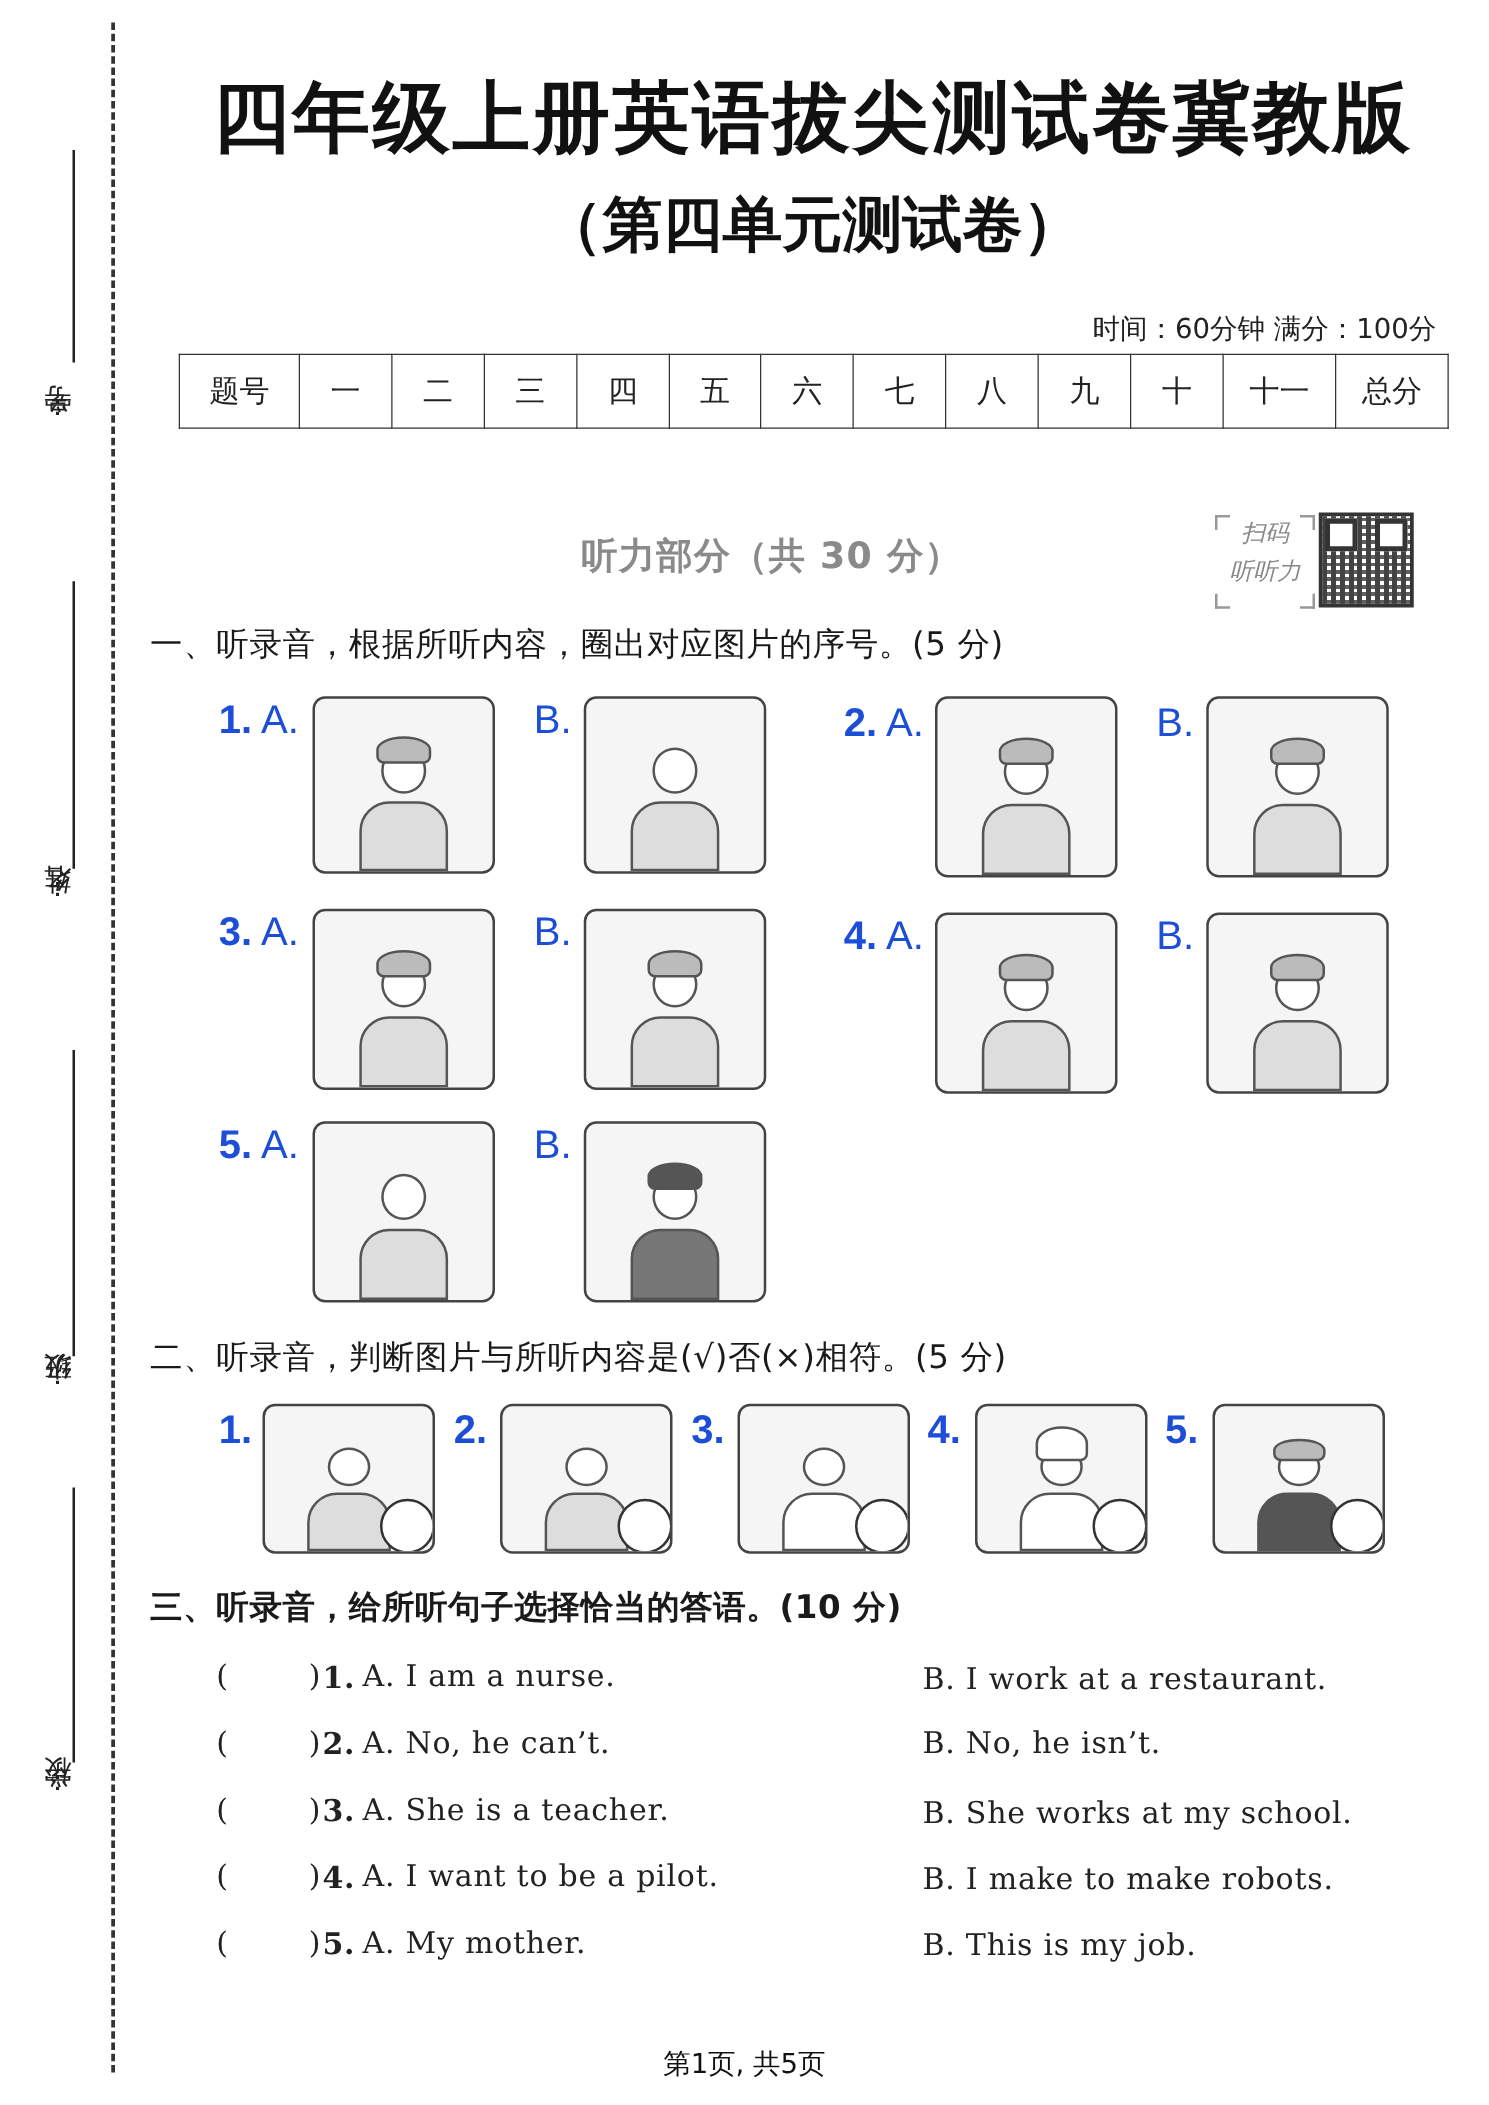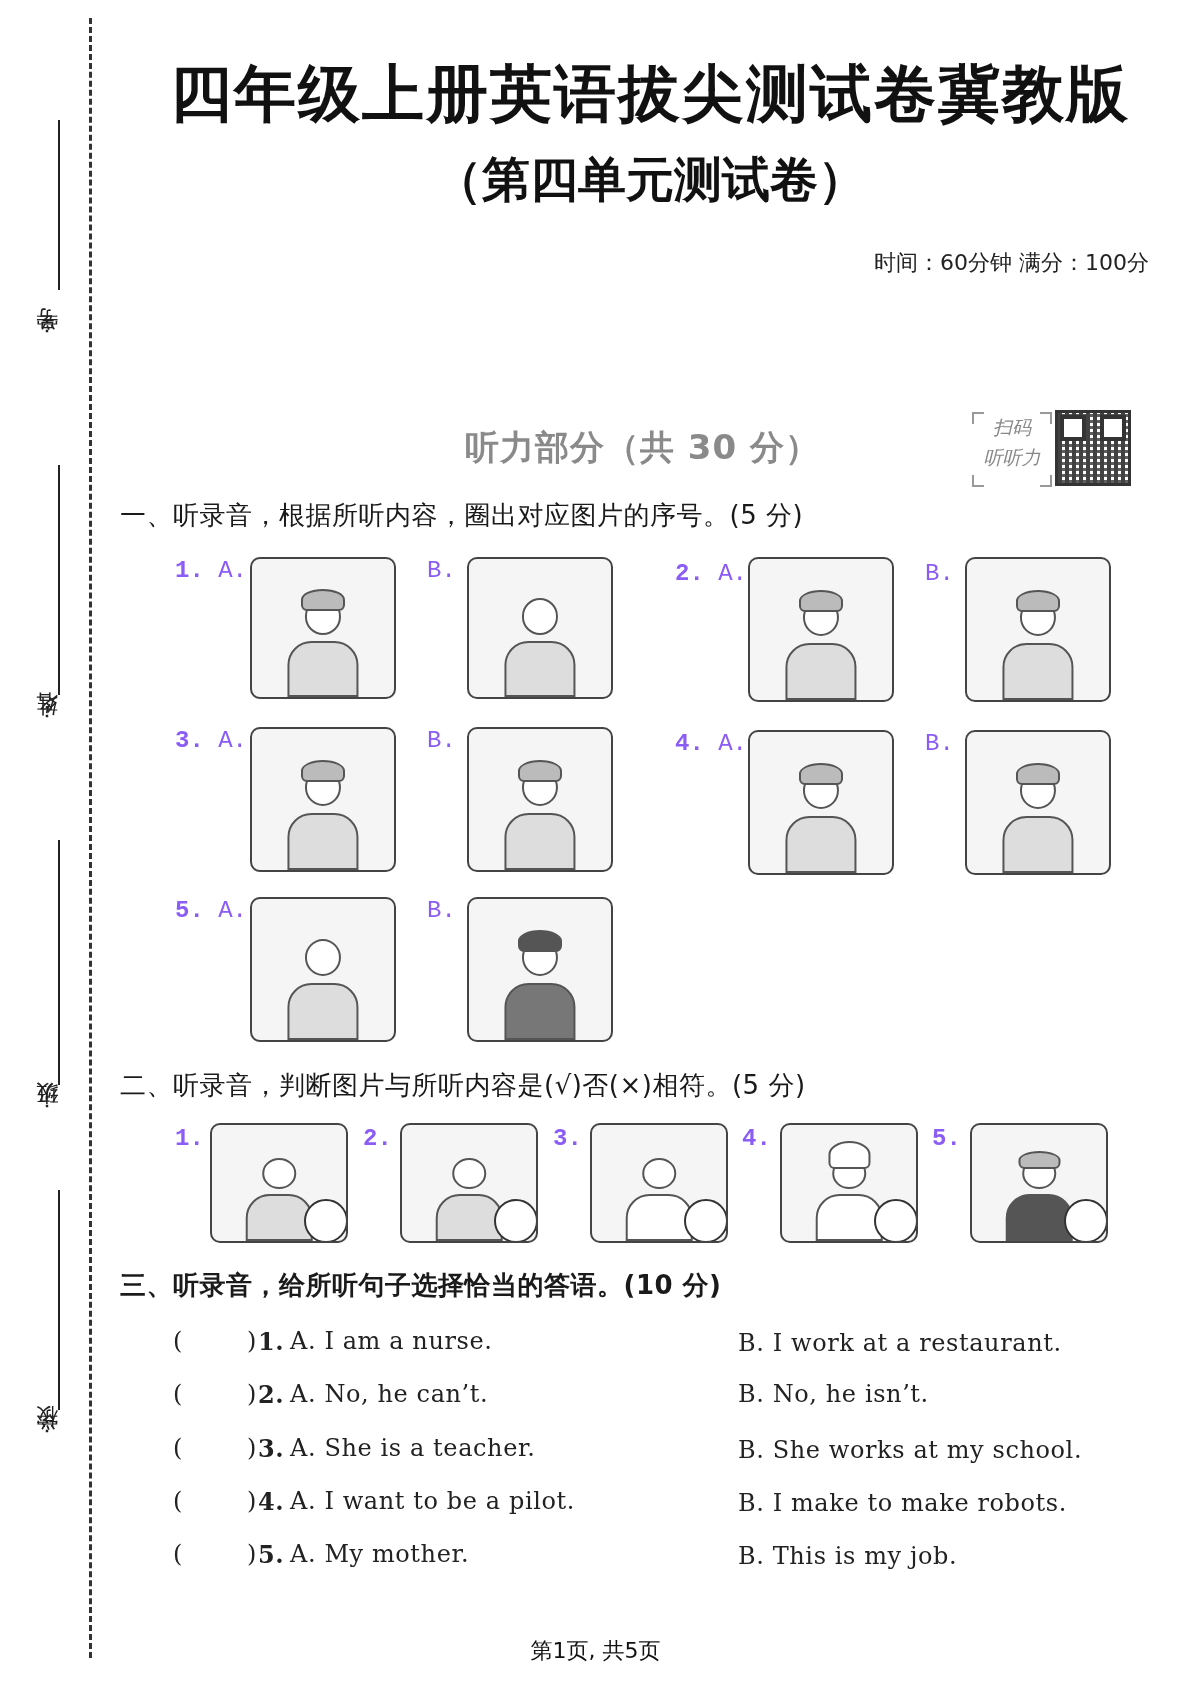--- a/index.html
+++ b/index.html
@@ -16,40 +16,40 @@
   .subtitle { position: absolute; left: 160px; top: 148px; width: 980px; text-align: center; font-size: 48px; font-weight: bold; color: #111; }
   .meta { position: absolute; right: 42px; top: 248px; font-size: 22px; color: #222; }
 
   
   .score-table { position: absolute; left: 143px; top: 283px; width: 1016px; border-collapse: collapse; }
   .score-table td { border: 1.5px solid #333; height: 59px; text-align: center; font-size: 24px; color: #222; }
   .score-table td.head { width: 96px; }
   .score-table td.wide { width: 90px; }
 
   
-  .section-banner { position: absolute; left: 465px; top: 425px; font-size: 34px; color: #8a8a8a; font-weight: bold; letter-spacing: 1px; }
+  .section-banner { position: absolute; left: 465px; top: 425px; font-size: 29px; color: #8a8a8a; font-weight: bold; letter-spacing: 1px; }
   .qr-label { position: absolute; left: 972px; top: 412px; width: 80px; height: 75px; font-family: "DejaVu Serif", serif; font-style: italic; color: #888; font-size: 19px; text-align: center; line-height: 30px; }
   .qr-label .corner { position: absolute; width: 12px; height: 12px; border-color: #999; border-style: solid; }
   .qr-label .tl { left: 0; top: 0; border-width: 2px 0 0 2px; }
   .qr-label .tr { right: 0; top: 0; border-width: 2px 2px 0 0; }
   .qr-label .bl { left: 0; bottom: 0; border-width: 0 0 2px 2px; }
   .qr-label .br { right: 0; bottom: 0; border-width: 0 2px 2px 0; }
   .qr-code { position: absolute; left: 1055px; top: 410px; width: 76px; height: 76px; background:
       repeating-linear-gradient(90deg, #222 0 4px, transparent 4px 7px),
       repeating-linear-gradient(0deg, #444 0 3px, #fff 3px 6px);
       opacity: .85; border: 3px solid #111; }
   .qr-code::before, .qr-code::after { content: ""; position: absolute; width: 18px; height: 18px; border: 4px solid #111; background: #fff; }
   .qr-code::before { left: 2px; top: 2px; }
   .qr-code::after { right: 2px; top: 2px; }
 
   
   .q-heading { position: absolute; left: 120px; font-size: 26px; color: #1a1a1a; letter-spacing: 0.5px; }
 
   
-  .num { position: absolute; font-family: Liberation Mono, monospace; font-size: 24px; color: #8b5cf6; }
+  .num { position: absolute; font-family: Liberation Sans, sans-serif; font-size: 32px; color: #1d4ed8; }
   .num b { font-weight: bold; }
   .pic { position: absolute; border: 2px solid #444; border-radius: 10px; background: #f5f5f5; overflow: hidden; }
   .pic .fig { position: absolute; left: 50%; bottom: 0; transform: translateX(-50%); width: 56%; height: 78%; }
   .pic .fig .head { position: absolute; left: 50%; top: 8%; width: 46%; height: 34%; transform: translateX(-50%); border: 2px solid #555; border-radius: 50%; background: #fff; }
   .pic .fig .hat { position: absolute; left: 50%; top: 0; width: 56%; height: 20%; transform: translateX(-50%); border: 2px solid #555; border-radius: 50% 50% 6px 6px; background: #bbb; }
   .pic .fig .body { position: absolute; left: 50%; bottom: 0; width: 90%; height: 52%; transform: translateX(-50%); border: 2px solid #555; border-radius: 24px 24px 0 0; background: #ddd; }
   .answer-circle { position: absolute; right: -2px; bottom: -2px; width: 44px; height: 44px; border: 2px solid #333; border-radius: 50%; background: #fff; }
 
   
   .sent { position: absolute; font-family: "DejaVu Serif", "Liberation Serif", serif; font-size: 24px; color: #222; letter-spacing: 0.6px; white-space: pre; }
@@ -72,20 +72,35 @@
 
 <div class="binding-line" style="top:1190px;height:220px;"></div>
 <div class="binding-label" style="top:1420px;">学校：</div>
 
 <div class="title">四年级上册英语拔尖测试卷冀教版</div>
 <div class="subtitle">（第四单元测试卷）</div>
 <div class="meta">时间：60分钟  满分：100分</div>
 
 <table class="score-table">
   <tbody>
+      <tr>
+    <td class="head">题号</td>
+    <td>一</td>
+    <td>二</td>
+    <td>三</td>
+    <td>四</td>
+    <td>五</td>
+    <td>六</td>
+    <td>七</td>
+    <td>八</td>
+    <td>九</td>
+    <td>十</td>
+    <td class="wide">十一</td>
+    <td class="wide">总分</td>
+  </tr>
 </tbody>
   </table>
 
 <div class="section-banner">听力部分（共 30 分）</div>
 <div class="qr-label">
   <span class="corner tl"></span>
     <span class="corner tr"></span>
     <span class="corner bl"></span>
     <span class="corner br"></span>
   <div>扫码</div>

